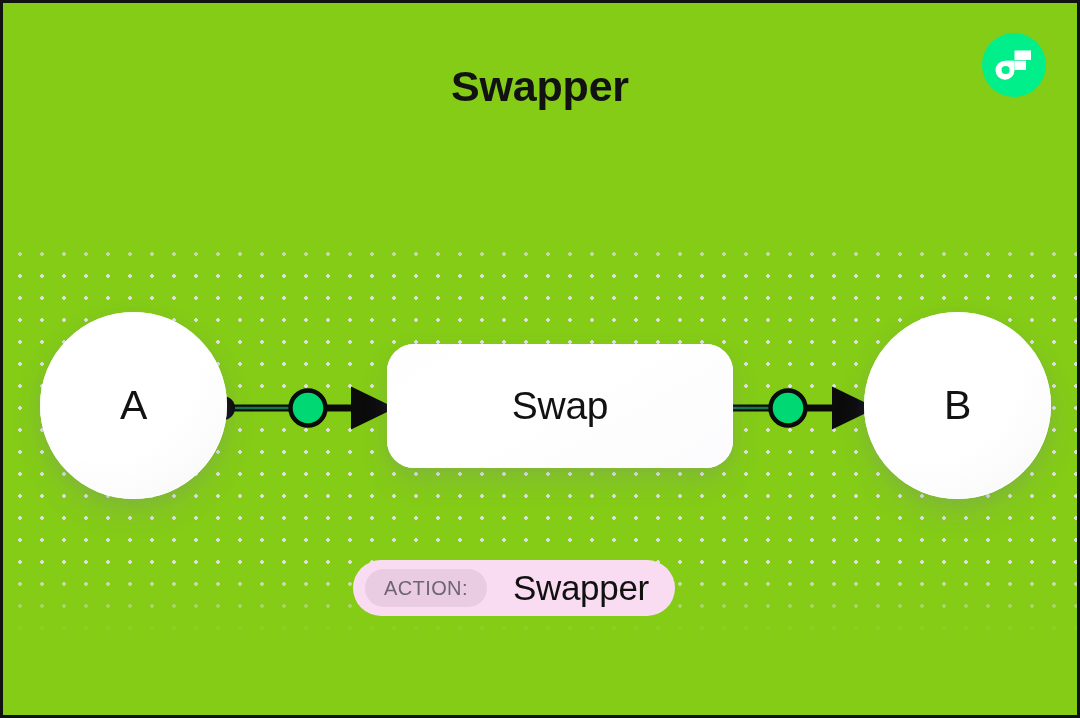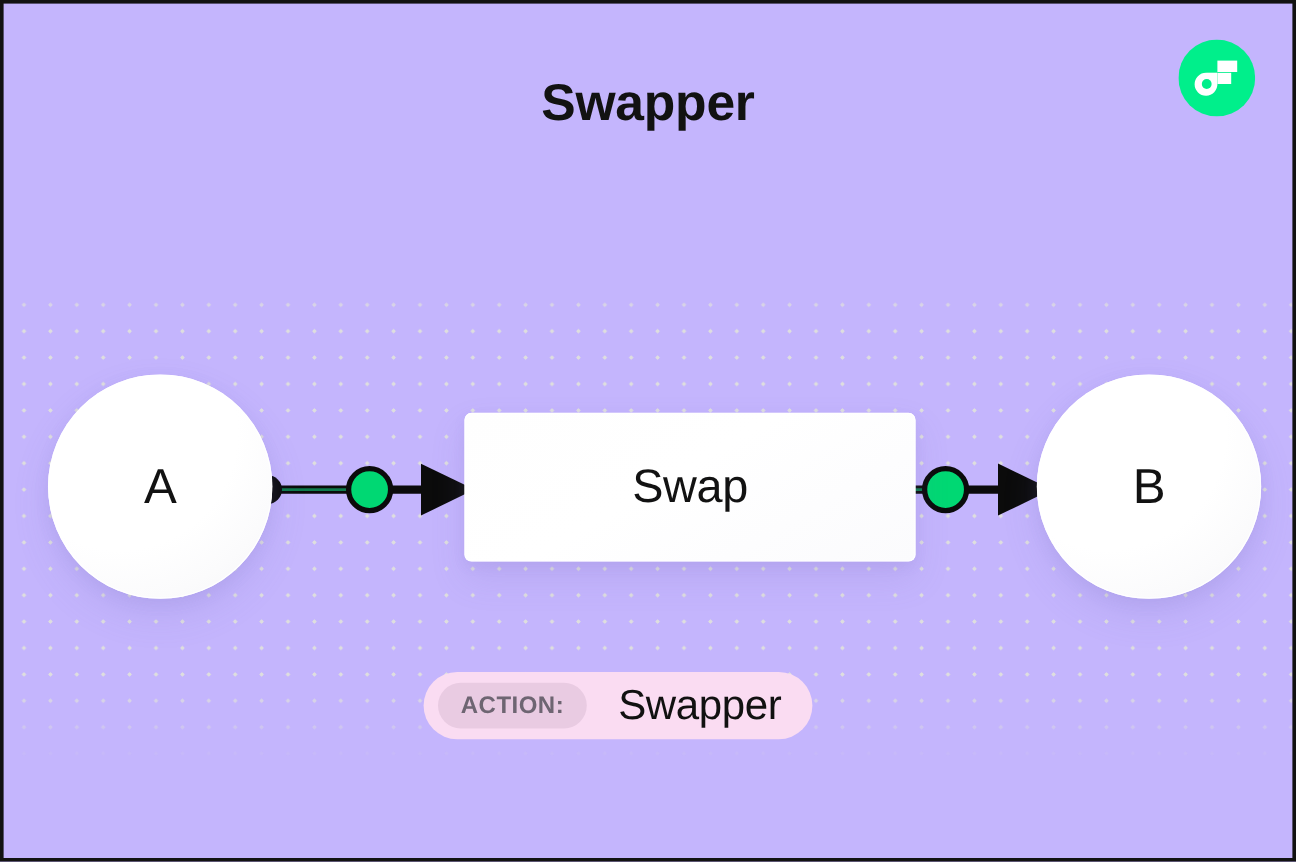--- a/index.html
+++ b/index.html
@@ -13,21 +13,21 @@
     font-family: "Liberation Sans", sans-serif;
     background: #1a1a1a;
   }
 
   #page {
     position: relative;
     width: 1080px;
     height: 718px;
     box-sizing: border-box;
     border: 3px solid #121212;
-    background: #c4b5fd;
+    background: #84cc16;
     overflow: hidden;
     padding-left: 27px;
   }
 
   
   #dot-canvas {
     position: absolute;
     left: 0;
     top: 232px;
     width: 1074px;
@@ -110,23 +110,23 @@
     left: 861px;
     top: 309px;
     width: 187px;
     height: 187px;
   }
 
   #swap-box {
     position: absolute;
     left: 384px;
     top: 341px;
-    width: 376px;
+    width: 346px;
     height: 124px;
-    border-radius: 6px;
+    border-radius: 27px;
     background: linear-gradient(150deg, #fefefe 0%, #ffffff 45%, #fbfbfd 100%);
     box-shadow:
       0 14px 28px rgba(120, 110, 190, 0.15),
       0 4px 10px rgba(120, 110, 190, 0.09),
       0 0 0 1px rgba(255, 255, 255, 0.95) inset;
     display: flex;
     align-items: center;
     justify-content: center;
     font-size: 39px;
     color: #121212;
@@ -148,21 +148,21 @@
 
   #action-tag {
     height: 38px;
     padding: 0 19px;
     border-radius: 19px;
     background: #e9cbe2;
     display: flex;
     align-items: center;
     justify-content: center;
     font-size: 20px;
-    font-weight: bold;
+    font-weight: normal;
     color: #6e6572;
     letter-spacing: 0.4px;
   }
 
   #action-value {
     margin-left: 26px;
     font-size: 35px;
     color: #111111;
     letter-spacing: -0.3px;
   }

